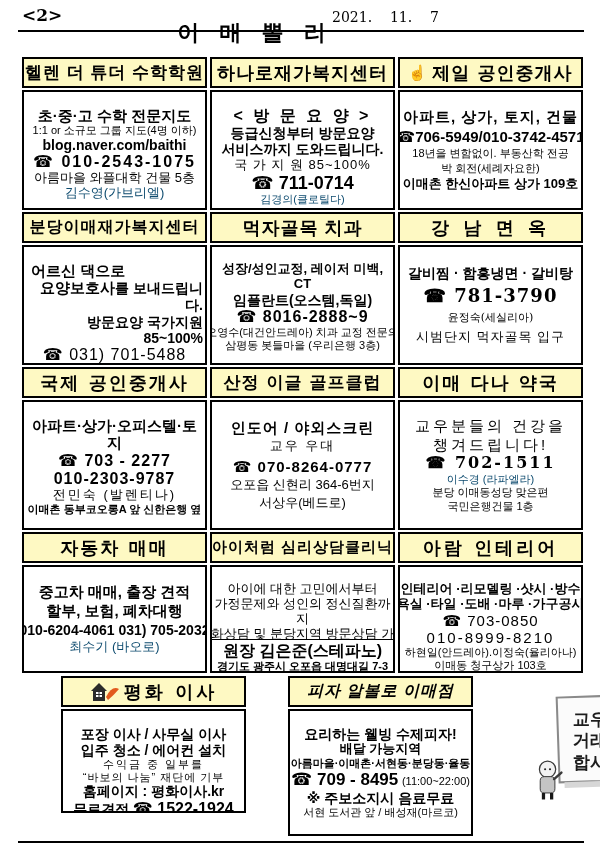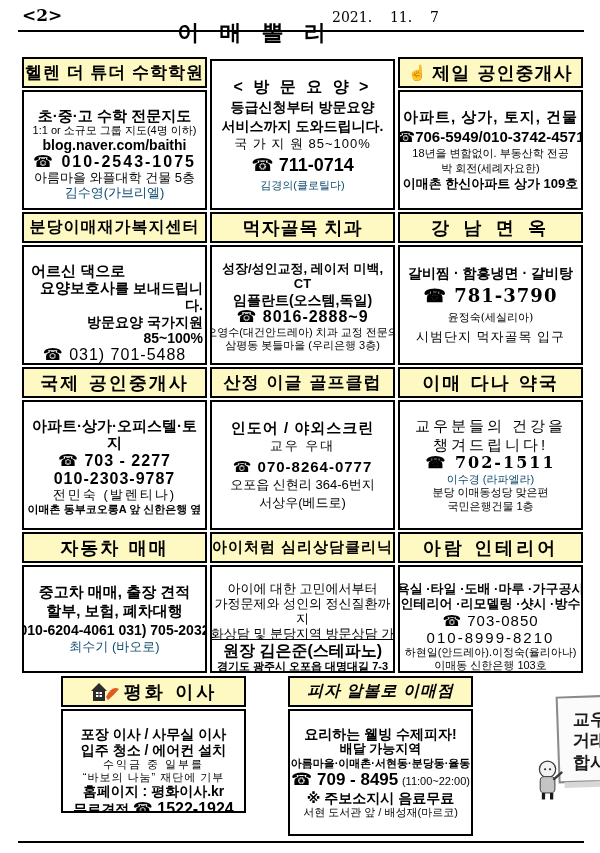--- a/index.html
+++ b/index.html
@@ -59,20 +59,23 @@
       <div class="b s15">초·중·고 수학 전문지도</div>
       <div class="s12 nowrap">1:1 or 소규모 그룹 지도(4명 이하)</div>
       <div class="b s14">blog.naver.com/baithi</div>
       <div class="b s16 ls2 nowrap">☎ 010-2543-1075</div>
       <div class="s13">아름마을 와플대학 건물 5층</div>
       <div class="s13 gray">김수영(가브리엘)</div>
     </div>
   </div>
 
   <div class="ad">
+    <div class="ad-title">
+        <span>하나로재가복지센터</span>
+      </div>
     <div class="ad-body">
       <div class="b s16 ls3">&lt; 방 문 요 양 &gt;</div>
       <div class="b s14">등급신청부터 방문요양</div>
       <div class="b s14">서비스까지 도와드립니다.</div>
       <div class="s13 ls1">국 가 지 원  85~100%</div>
       <div class="b s18">☎ 711-0714</div>
       <div class="s12 gray">김경의(클로틸다)</div>
     </div>
   </div>
 
@@ -194,26 +197,26 @@
       <div class="b s12 nowrap">경기도 광주시 오포읍 대명대길 7-3</div>
       <div class="b s14 ls1">010-4296-6011</div>
     </div>
   </div>
 
   <div class="ad">
     <div class="ad-title serif ls3">
         <span>아람 인테리어</span>
       </div>
     <div class="ad-body">
+      <div class="b s13 nowrap">인테리어 ·리모델링 ·샷시 ·방수</div>
       <div class="b s13 nowrap">욕실 ·타일 ·도배 ·마루 ·가구공사</div>
-      <div class="b s13 nowrap">인테리어 ·리모델링 ·샷시 ·방수</div>
       <div class="s15 ls1">☎ 703-0850</div>
       <div class="s15 ls2">010-8999-8210</div>
       <div class="s12 nowrap">하현일(안드레아).이정숙(율리아나)</div>
-      <div class="s12">이매동 신한은행 103호</div>
+      <div class="s12">이매동 청구상가 103호</div>
     </div>
   </div>
 
 </div>
 
 <div class="row5">
 
   <div class="ad h1">
     <div class="ad-title serif ls3">
       <svg width="30" height="22" viewBox="0 0 30 22">

